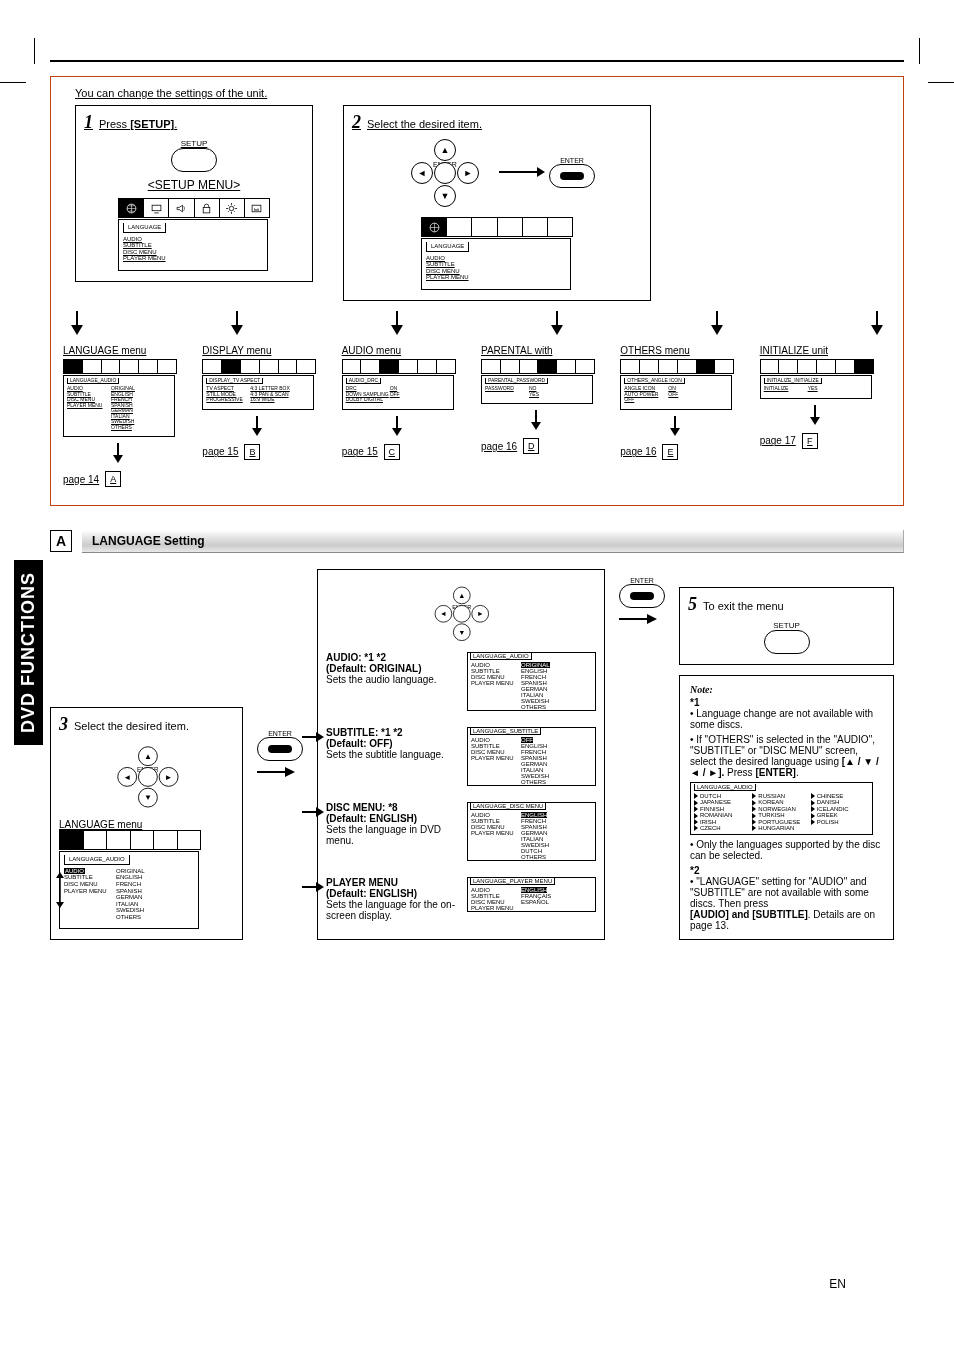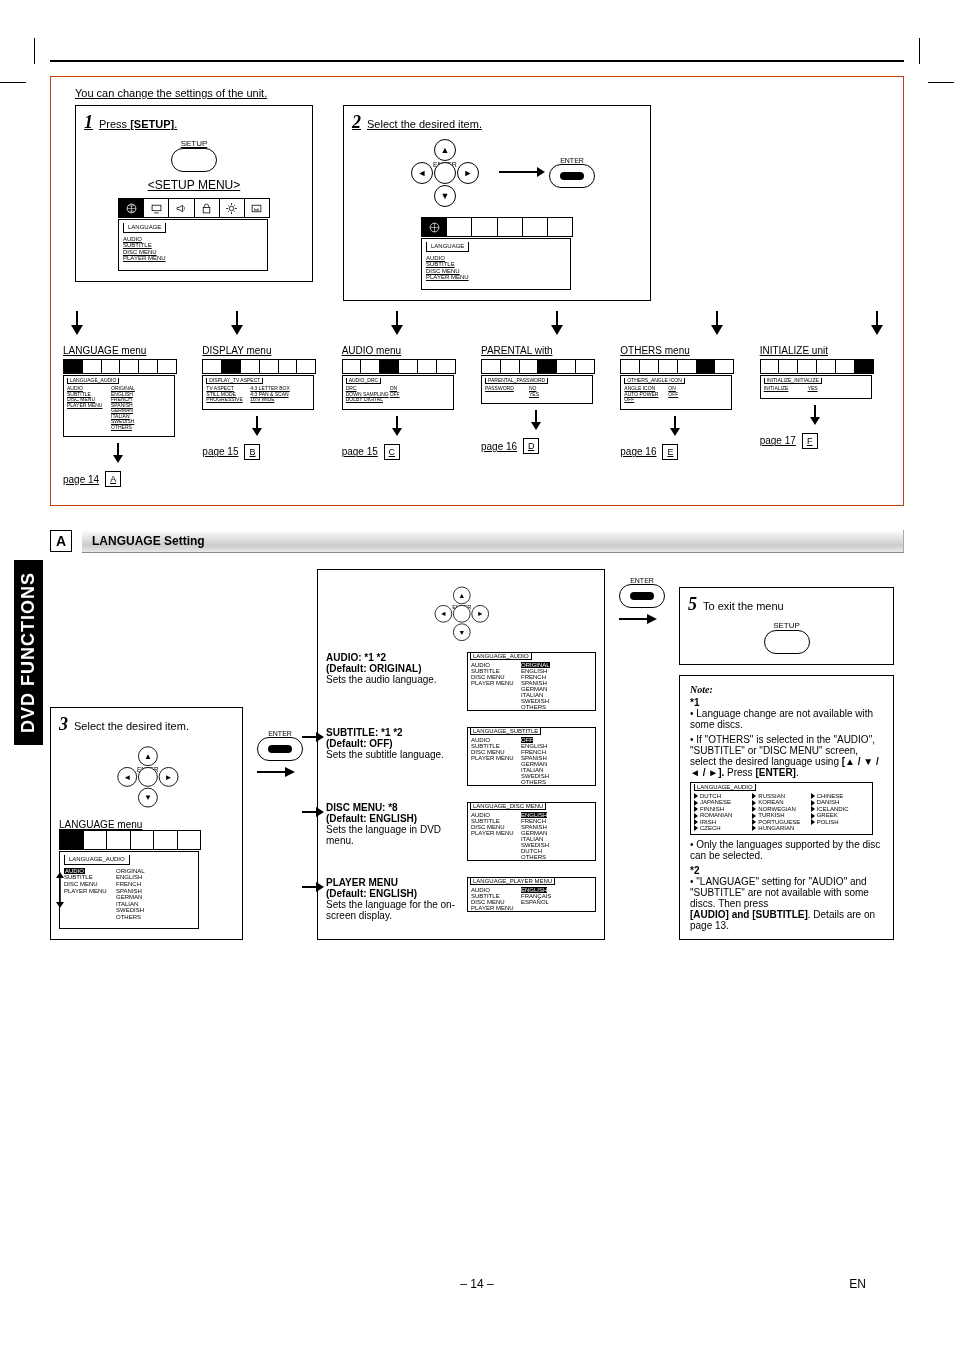--- a/index.html
+++ b/index.html
@@ -118,21 +118,21 @@
 
 .note-box{border:1px solid #000;padding:8px 10px;font-size:10px;}
 .note-title{font-family:Georgia,serif;font-style:italic;font-weight:bold;font-size:10px;}
 .lang-others{border:1px solid #000;width:175px;font-size:6px;padding:1px 3px 3px 3px;margin:4px 0;}
 .lang-others .row3{display:flex;}
 .lang-others .p{flex:1;}
 .tri{display:inline-block;width:0;height:0;border-left:4px solid #000;border-top:3px solid transparent;border-bottom:3px solid transparent;margin-right:2px;vertical-align:middle;}
 .lang-others .tab{display:inline-block;border:1px solid #000;border-top:none;padding:0 2px;margin-bottom:2px;}
 
 .footer{position:absolute;left:0;right:0;bottom:60px;text-align:center;font-size:12px;}
-.footer-en{position:absolute;right:88px;bottom:60px;font-size:12px;}
+.footer-en{position:absolute;right:108px;bottom:60px;font-size:12px;}
 .jobline{position:absolute;left:70px;right:70px;bottom:20px;display:flex;justify-content:space-between;font-size:9px;color:#555;border-top:0.5px solid #bbb;padding-top:2px;}
 
 
 .s4-right{width:127px;}
 .s4-row{display:flex;gap:8px;align-items:flex-start;margin-bottom:8px;}
 .setup-block{width:fit-content;margin:6px auto 0 auto;}
 .harr{display:inline-block;width:40px;height:2px;background:#000;position:relative;vertical-align:middle;margin:0 6px;}
 .harr::after{content:"";position:absolute;right:-6px;top:-4px;border-left:8px solid #000;border-top:5px solid transparent;border-bottom:5px solid transparent;}
 </style>
 </head>
@@ -763,15 +763,14 @@
               </div>
             </div>
       </div>
       <div>• Only the languages supported by the disc can be selected.</div>
       <div style="font-weight:bold;font-size:10px;margin-top:4px;">*<span>2</span></div>
       <div><span>• "LANGUAGE" setting for "AUDIO" and "SUBTITLE" are not available with some discs. Then press</span><br><b> [AUDIO] and [SUBTITLE]</b><span>. Details are on page 13.</span></div>
     </div>
   </div>
 </div>
 
-<div class="footer">– 14 –</div>
 <div class="footer-en">EN</div>
 </div>
 
 </body></html>

